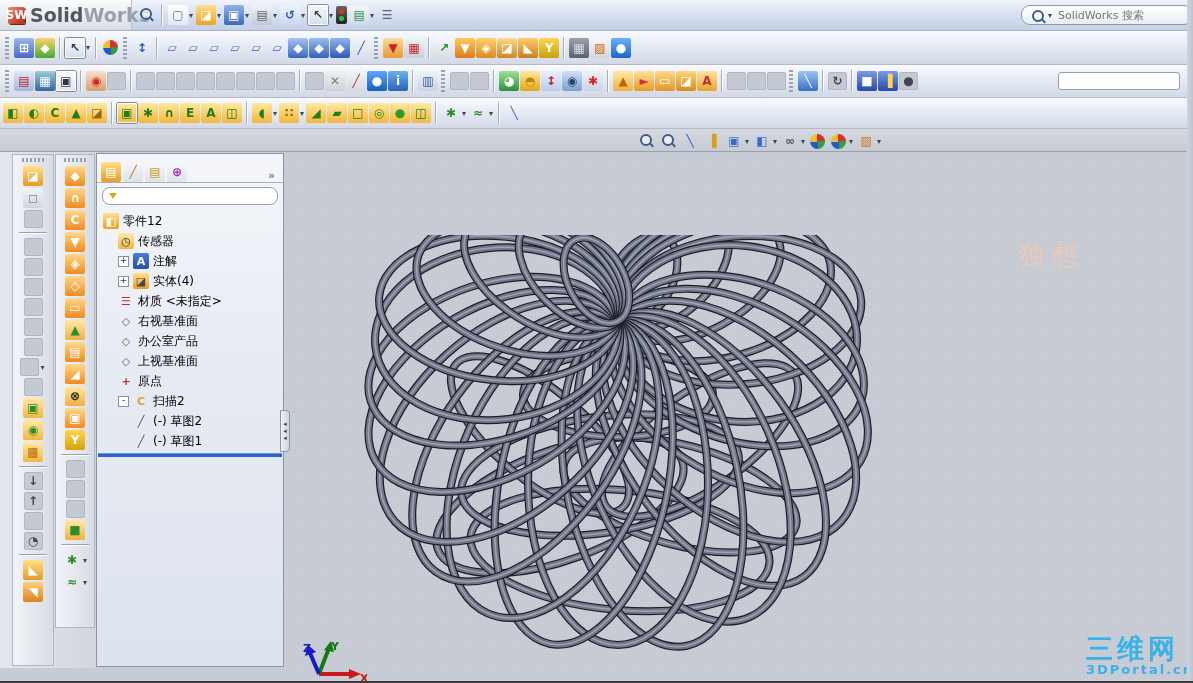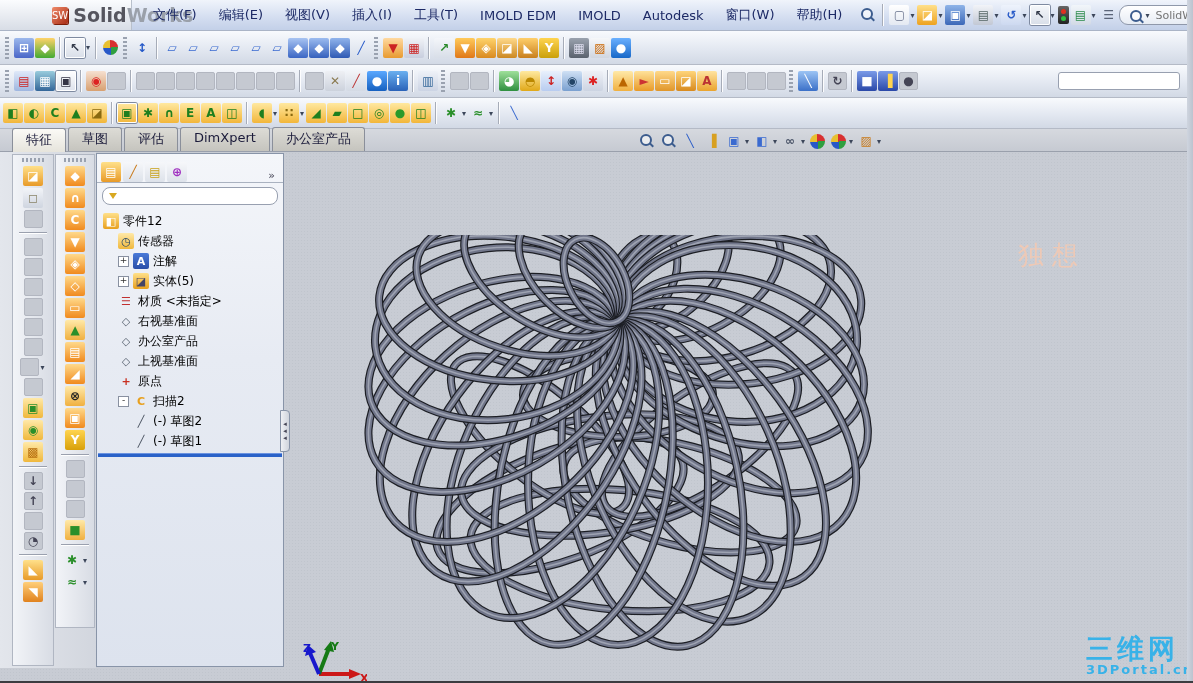--- a/index.html
+++ b/index.html
@@ -3,22 +3,22 @@
 <meta charset="utf-8">
 <style>
   html,body{margin:0;padding:0;background:#888;}
   .win{position:relative;width:1193px;height:683px;font-family:"DejaVu Sans","Liberation Sans",sans-serif;
        font-size:12px;background:#cdd1d8;overflow:hidden;user-select:none;}
   
   .titlebar{height:30px;display:flex;align-items:center;background:linear-gradient(180deg,#f0f4fb 0%,#d3ddf0 60%,#c3d0e8 100%);
             border-bottom:1px solid #aab4c6;}
   .logobox{width:132px;height:30px;background:linear-gradient(180deg,#fbfcfe,#d8dde6);display:flex;align-items:center;
            gap:5px;padding:0 8px;border-right:1px solid #b8c0cc;box-sizing:border-box;}
-  .swcube{width:17px;height:17px;background:linear-gradient(135deg,#ef8a6a,#a82c14);color:#fff;font-size:10px;font-weight:normal;
-          display:flex;align-items:center;justify-content:center;border-radius:2px;box-shadow:1px 1px 0 #7e1e08;margin-left:44px;}
+  .swcube{width:17px;height:17px;background:linear-gradient(135deg,#ef8a6a,#a82c14);color:#fff;font-size:12px;font-weight:bold;
+          display:flex;align-items:center;justify-content:center;border-radius:2px;box-shadow:1px 1px 0 #7e1e08;}
   .swname{font-size:19px;font-weight:bold;color:#9aa0aa;letter-spacing:0;}
   .swname b{color:#55555e;}
   .menus{display:flex;align-items:center;margin-left:10px;}
   .menu{padding:0 11px;font-size:13px;color:#1d2a66;cursor:default;white-space:nowrap;}
   .qbar{display:flex;align-items:center;gap:2px;margin-left:4px;flex:1;}
   .searchbox{margin-left:auto;display:flex;align-items:center;gap:3px;width:158px;height:18px;border:1px solid #8f98aa;
              border-radius:9px;background:linear-gradient(180deg,#ffffff,#e7ecf4);padding:0 6px;}
   .searchbox input{border:none;outline:none;background:transparent;font-size:11px;width:100px;color:#444;font-family:inherit;}
   
   .tbrow{display:flex;align-items:center;background:linear-gradient(180deg,#f8fafd 0%,#e3e8f1 55%,#d2d9e5 100%);
@@ -88,32 +88,20 @@
 </head>
 <body>
 
 <div class="win">
 
   <div class="titlebar">
     <div class="logobox">
       <span class="swcube">SW</span>
       <span class="swname"><b>Solid</b><span>Works</span></span>
     </div>
-    <div class="menus">
-        <span class="menu">文件(F)</span>
-        <span class="menu">编辑(E)</span>
-        <span class="menu">视图(V)</span>
-        <span class="menu">插入(I)</span>
-        <span class="menu">工具(T)</span>
-        <span class="menu">IMOLD EDM</span>
-        <span class="menu">IMOLD</span>
-        <span class="menu">Autodesk</span>
-        <span class="menu">窗口(W)</span>
-        <span class="menu">帮助(H)</span>
-      </div>
     <div class="qbar">
         <span class="ticon flat mag"></span>
         <span class="tsep"></span>
         <span class="vdd">
           <span class="ticon" style="background: linear-gradient(rgb(255, 255, 255), rgb(228, 233, 242));">
             <span class="tg" style="color: rgb(102, 112, 138);">▢</span>
           </span>
           <span class="dd">▾</span>
         </span>
         <span class="vdd">
@@ -436,27 +424,20 @@
         </span>
         <span class="dd">▾</span>
       </span>
       <span class="tsep"></span>
       <span class="ticon flat">
         <span class="tg" style="color: rgb(58, 106, 208);">╲</span>
       </span>
     </div>
 
   <div class="tabrow">
-    <div style="display:flex">
-        <span class="tab active">特征</span>
-        <span class="tab">草图</span>
-        <span class="tab">评估</span>
-        <span class="tab">DimXpert</span>
-        <span class="tab">办公室产品</span>
-      </div>
     <div class="headsup">
         <span class="ticon flat mag"></span>
         <span class="ticon flat mag"></span>
         <span class="ticon flat">
           <span class="tg" style="color: rgb(42, 92, 200);">╲</span>
         </span>
         <span class="ticon flat">
           <span class="tg" style="color: rgb(216, 160, 32);">▐</span>
         </span>
         <span class="vdd">
@@ -752,21 +733,21 @@
             <span class="tlabel">传感器</span>
           </div>
           <div class="trow" style="padding-left: 17px;">
             <span class="texp">+</span>
             <span class="tic" style="background: linear-gradient(rgb(74, 122, 216), rgb(42, 78, 168)); color: rgb(255, 255, 255);">A</span>
             <span class="tlabel">注解</span>
           </div>
           <div class="trow" style="padding-left: 17px;">
             <span class="texp">+</span>
             <span class="tic" style="background: linear-gradient(rgb(255, 224, 138), rgb(232, 160, 30)); color: rgb(68, 68, 102);">◪</span>
-            <span class="tlabel">实体(5)</span>
+            <span class="tlabel">实体(4)</span>
           </div>
           <div class="trow" style="padding-left: 17px;">
             <span class="tic" style="color: rgb(192, 48, 48);">☰</span>
             <span class="tlabel">材质 &lt;未指定&gt;</span>
           </div>
           <div class="trow" style="padding-left: 17px;">
             <span class="tic" style="color: rgb(86, 96, 110);">◇</span>
             <span class="tlabel">右视基准面</span>
           </div>
           <div class="trow" style="padding-left: 17px;">

